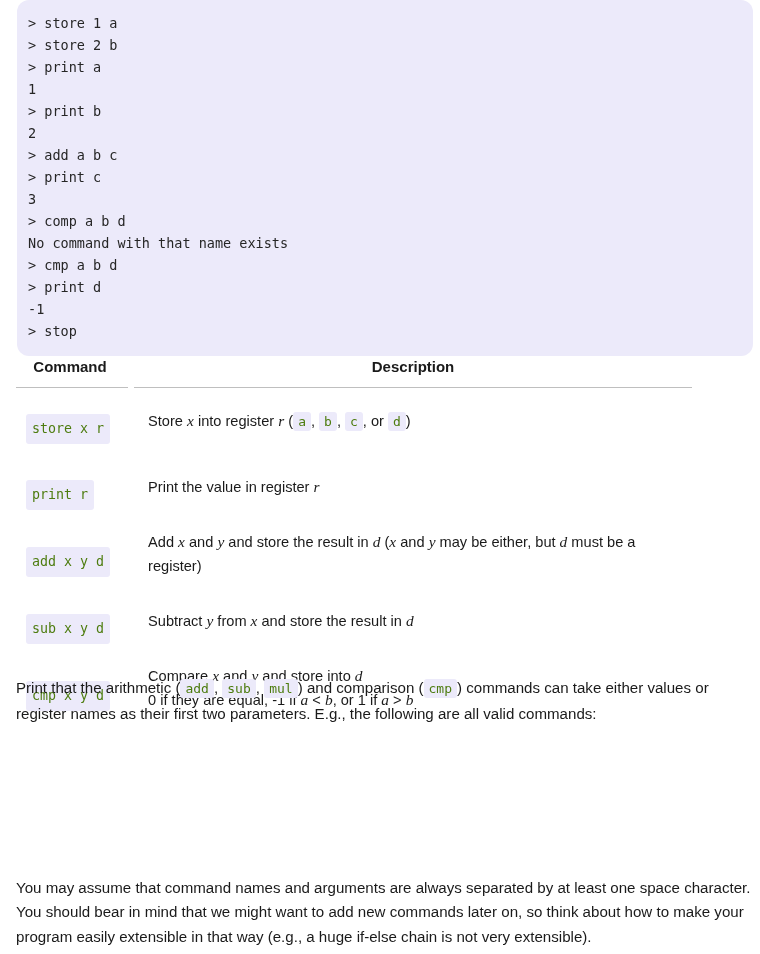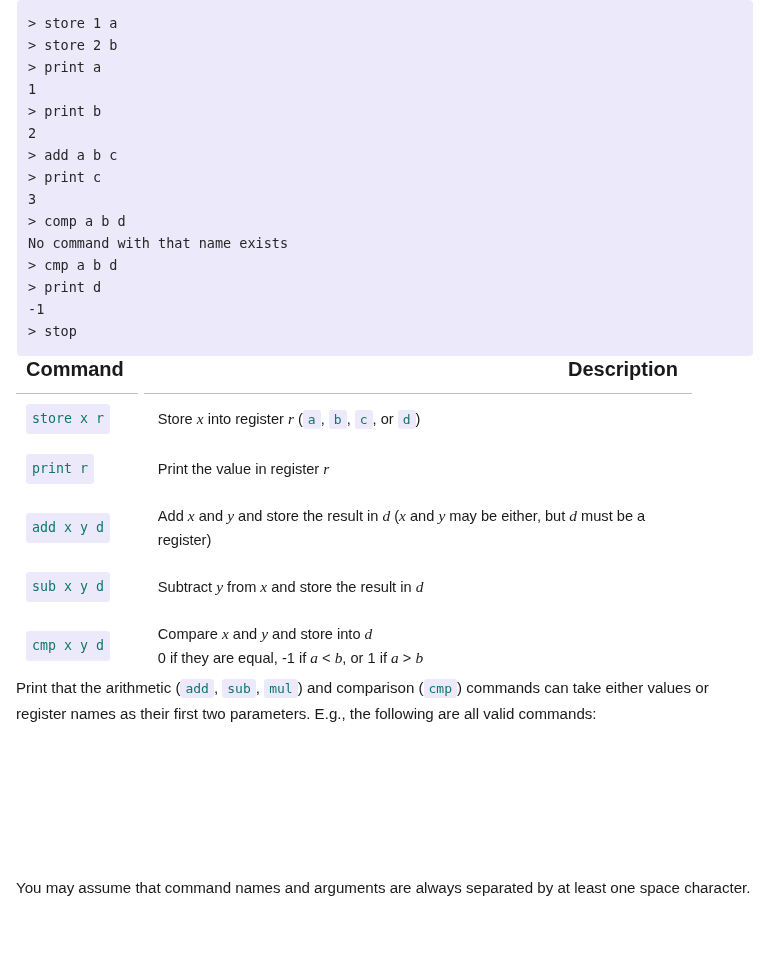--- a/index.html
+++ b/index.html
@@ -20,21 +20,21 @@
   .page {
     position: relative;
     width: 760px;
     height: 954px;
     box-sizing: border-box;
   }
 
   
   .codeblock {
     background: #eceafa;
-    border-radius: 4px;
+    border-radius: 12px;
     font-family: "DejaVu Sans Mono", "Liberation Mono", monospace;
     font-size: 13.5px;
     line-height: 22px;
     color: #262626;
     white-space: pre;
     box-sizing: border-box;
   }
   .codeblock .cl {
     display: block;
     white-space: pre;
@@ -61,23 +61,23 @@
   #command-table {
     position: absolute;
     left: 16px;
     top: 358px;
     width: 676px;
     border-collapse: collapse;
     font-size: 14.6px;
     color: #1a1a1a;
   }
   #command-table th {
-    text-align: right;
+    text-align: center;
     font-weight: 700;
-    font-size: 20px;
+    font-size: 15px;
     padding: 0 14px 12px 10px;
     border-bottom: 1px solid #bfbfbf;
     vertical-align: bottom;
     white-space: nowrap;
   }
   #command-table th.desc-col { padding-left: 14px; }
   #command-table td {
     padding: 10px 14px 10px 10px;
     vertical-align: middle;
     line-height: 24px;
@@ -89,24 +89,25 @@
   }
   #command-table td.desc-cell { padding-left: 14px; }
 
   
   .hdr-gap { width: 6px; padding: 0 !important; border-bottom: none !important; }
 
   code, .chip {
     background: #eceafa;
     font-family: "DejaVu Sans Mono", "Liberation Mono", monospace;
     font-size: 13px;
-    color: #0f766e;
+    color: #4d7c0f;
     border-radius: 3px;
     padding: 2px 5px;
     white-space: pre;
+    margin-top: 16px;
   }
   .chip-lg {
     font-size: 13.3px;
     padding: 3px 6px;
     display: inline-block;
   }
   .var { font-style: italic; font-family: "Liberation Serif", serif; font-size: 15.4px; }
 
   
   p.para {
@@ -179,14 +180,15 @@
       </tbody>
   </table>
 
   <p class="para" id="note-paragraph">
       <span class="dline"><span>Print that the arithmetic (</span><code>add</code><span>, </span><code>sub</code><span>, </span><code>mul</code><span>) and comparison (</span><code>cmp</code><span>) commands can take either values or register names as their first two parameters. E.g., the following are all valid commands:</span></span>
     </p>
 
 
   <p class="para" id="space-paragraph">You may assume that command names and arguments are always separated by at least one space character.</p>
 
+  <p class="para" id="extensible-paragraph">You should bear in mind that we might want to add new commands later on, so think about how to make your program easily extensible in that way (e.g., a huge if-else chain is not very extensible).</p>
 
 </div>
 
 </body></html>

